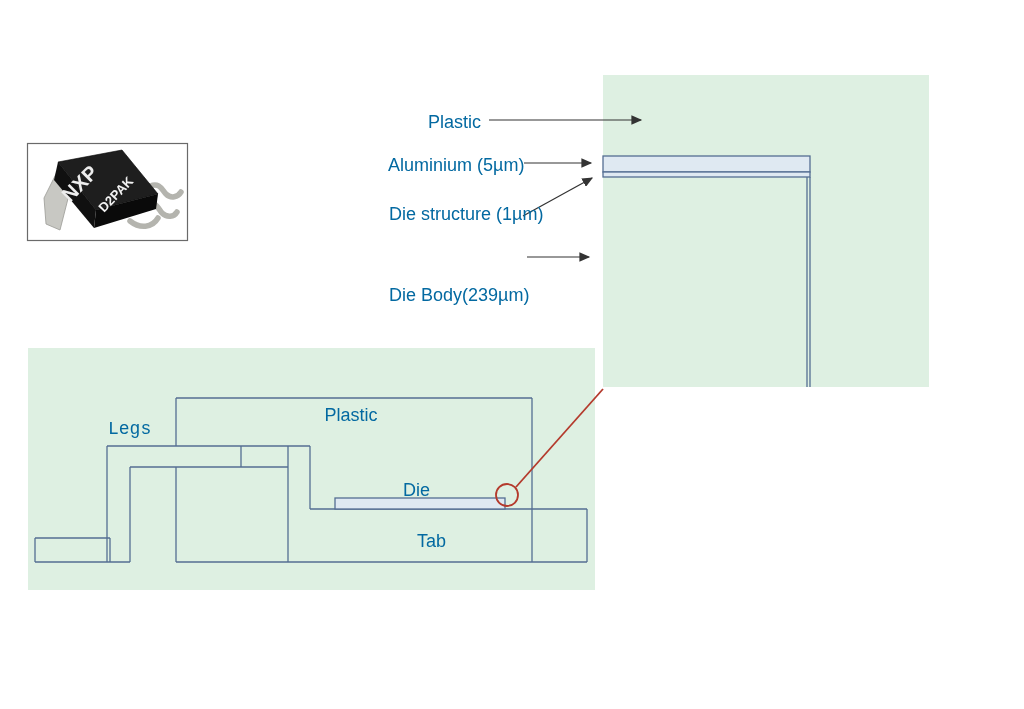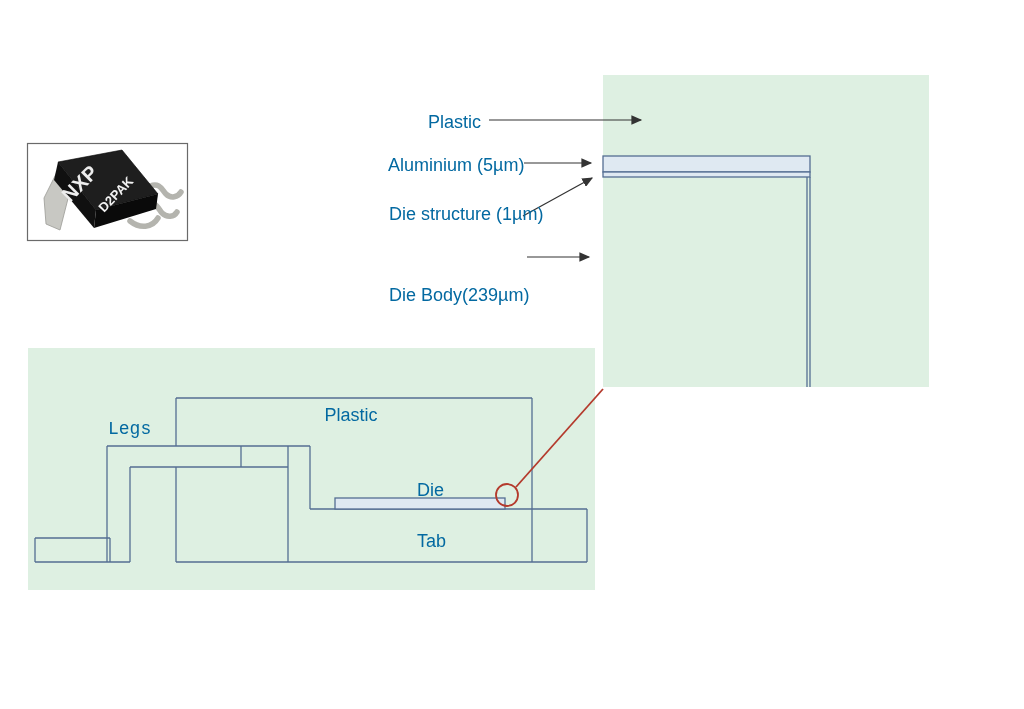--- a/index.html
+++ b/index.html
@@ -15,21 +15,21 @@
     position:absolute;font-size:18px;color:#0369a1;
     white-space:nowrap;line-height:1.2;
   }
   .lbl-plastic-top{left:381px;top:112px;width:100px;text-align:right;}
   .lbl-aluminium{left:388px;top:155px;}
   .lbl-die-junction{left:389px;top:204px;}
   .lbl-die-body{left:389px;top:249px;margin-top:36px;}
   .lbl-detail-caption{left:716px;top:404px;width:105px;white-space:normal;line-height:1.45;}
   .lbl-legs{left:108px;top:419px;font-family:Liberation Mono, monospace;}
   .lbl-plastic-box{left:301px;top:405px;width:100px;text-align:center;}
-  .lbl-die{left:403px;top:480px;width:55px;text-align:center;}
+  .lbl-die{left:403px;top:480px;width:55px;text-align:left;}
   .lbl-tab{left:404px;top:531px;width:55px;text-align:center;}
 </style>
 </head>
 <body>
 
 <div class="canvas">
 
   <div class="panel panel-detail"></div>
   <div class="panel panel-xsection"></div>
 

